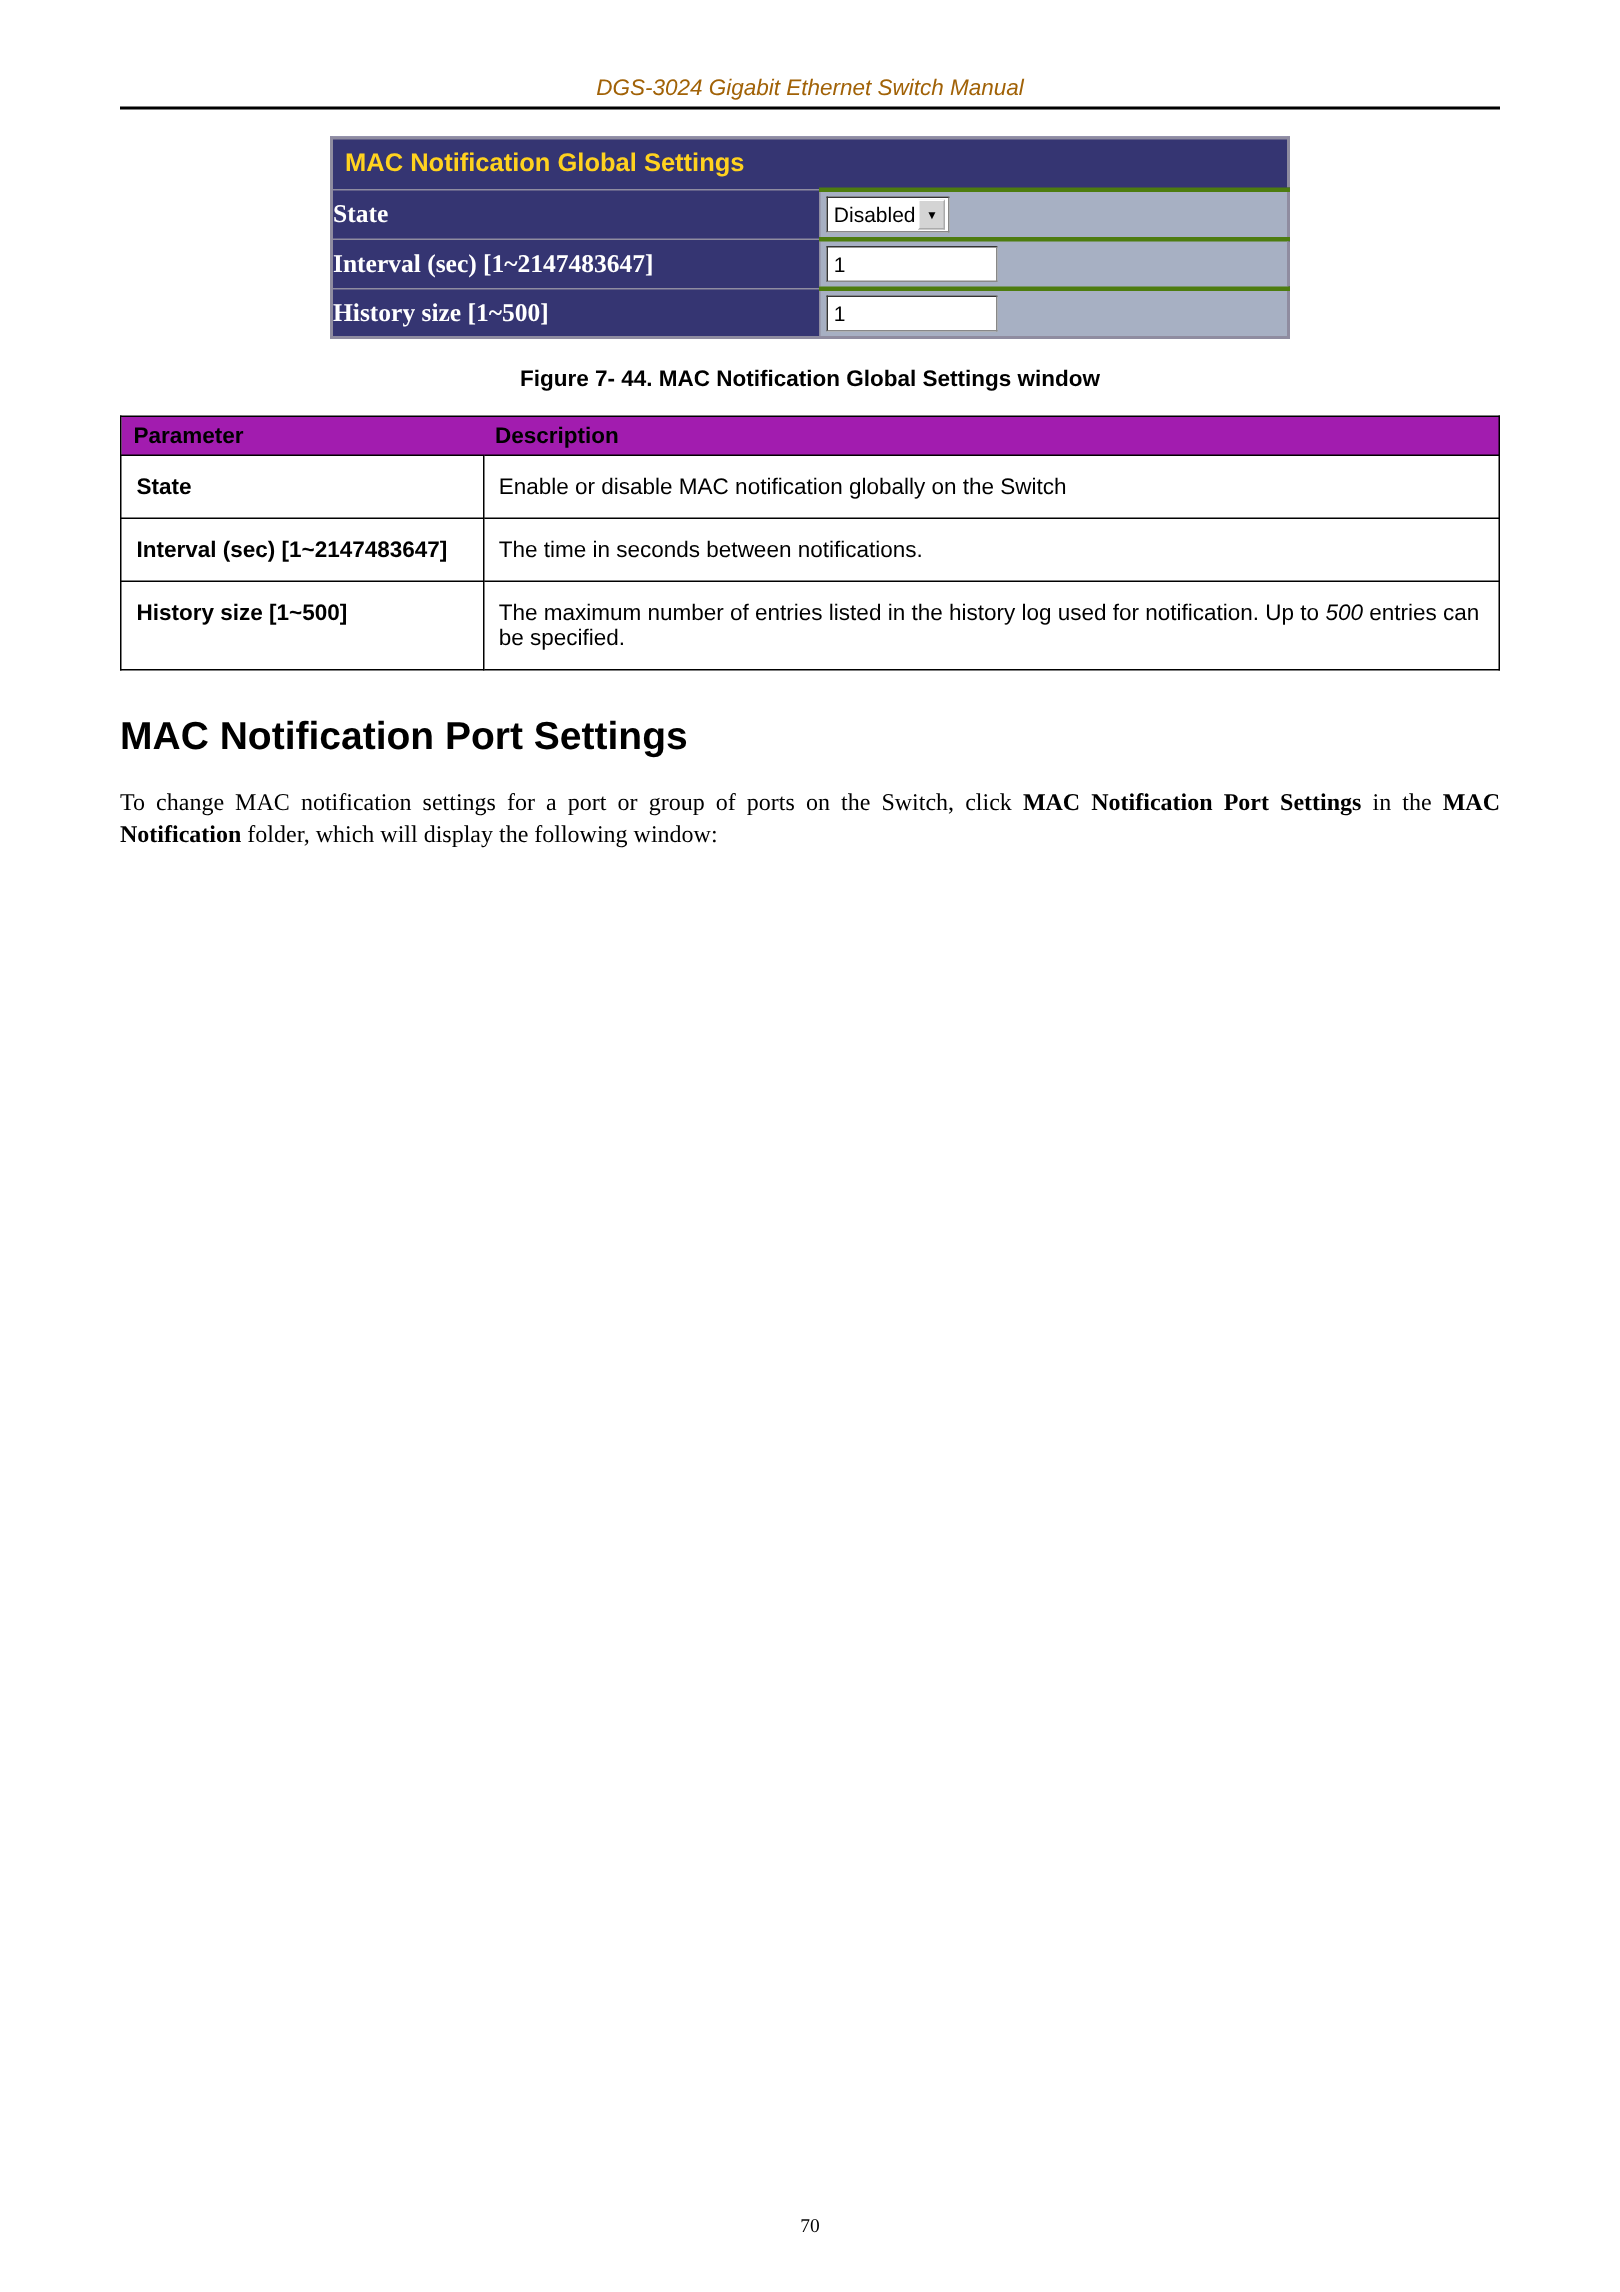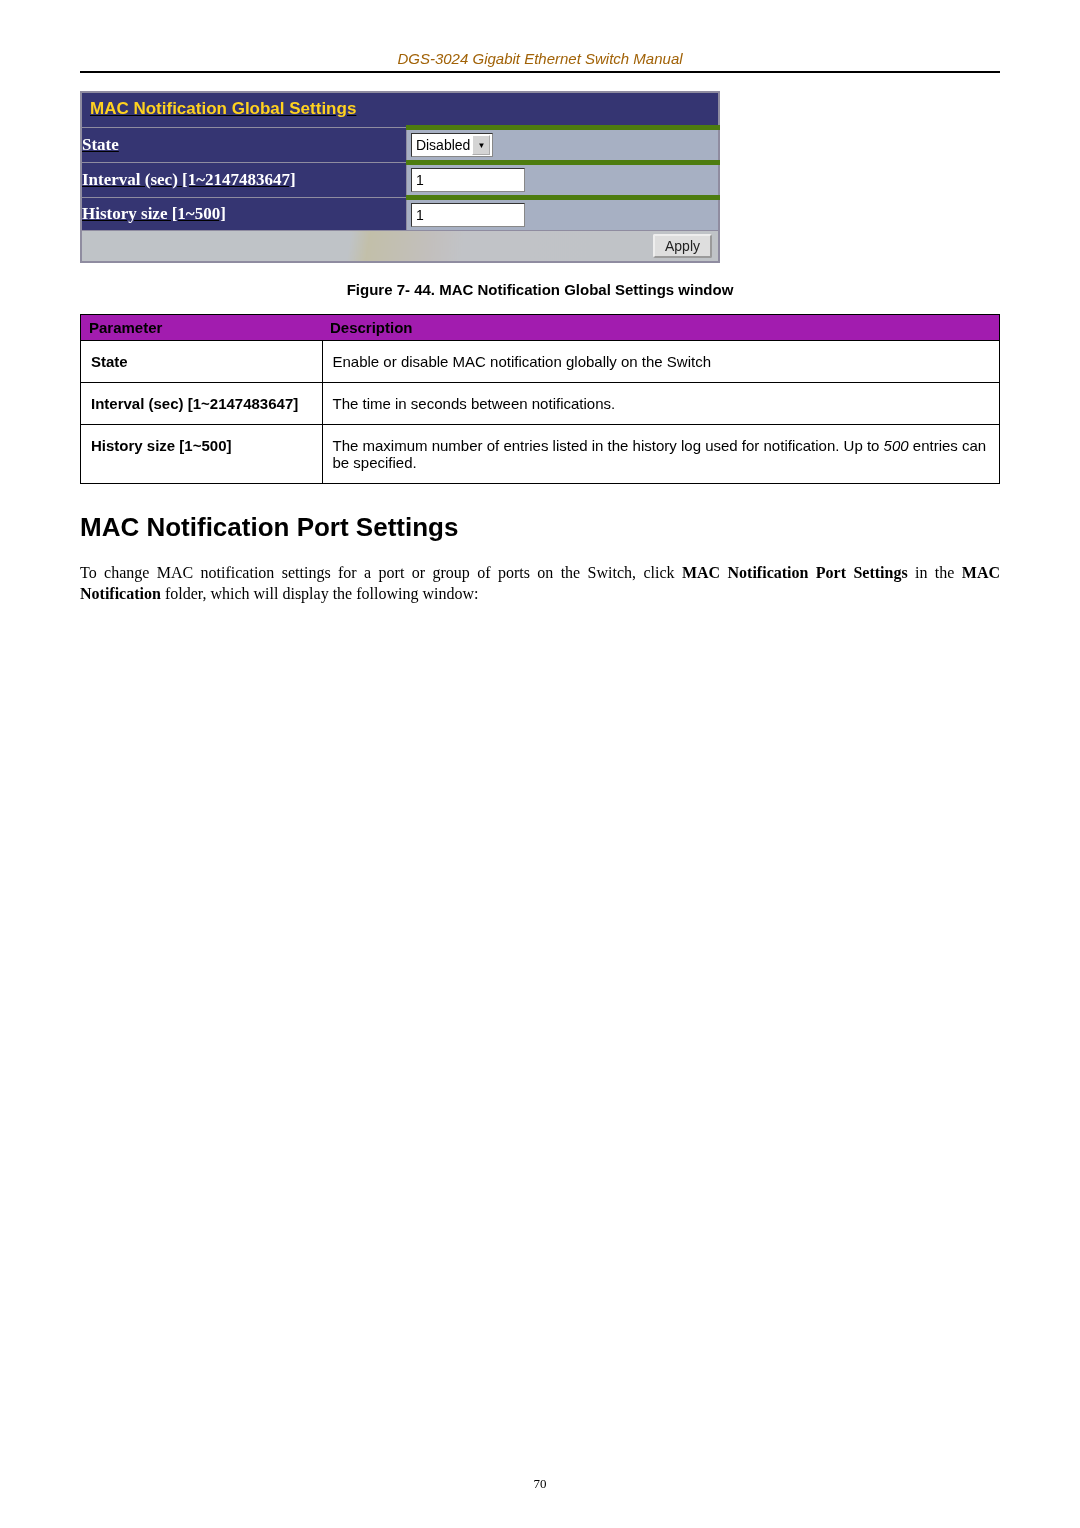--- a/index.html
+++ b/index.html
@@ -24,22 +24,21 @@
     color: #a16207;
     margin-bottom: 4px;
   }
   .hr {
     border: none;
     border-top: 2px solid #000;
     margin: 0 0 18px 0;
   }
   .figure-wrap {
     display: flex;
-    justify-content: flex-start;
-    text-decoration: underline;
+    justify-content: center;
   }
   .settings-table {
     border: 2px solid #8f8ca0;
     border-collapse: collapse;
     width: 640px;
     background: #353572;
   }
   .settings-table td {
     padding: 0;
   }
@@ -58,21 +57,21 @@
     font-family: "Times New Roman", serif;
     font-weight: bold;
     font-size: 17px;
     padding: 6px 8px;
     width: 51%;
     border-top: 1px solid #8f8ca0;
     border-right: 1px solid #8f8ca0;
   }
   .row-input-cell {
     background: #a7b0c3;
-    border-top: 5px solid #4d7c0f;
+    border-top: 3px solid #4d7c0f;
     width: 49%;
     margin-left: 42px;
   }
   .input-wrap {
     display: inline-block;
     padding: 3px 4px;
   }
   .select-box {
     font-family: Arial, sans-serif;
     font-size: 14px;
@@ -218,25 +217,20 @@
         </td>
       </tr>
       <tr>
         <td class="row-label">History size [1~500]</td>
         <td class="row-input-cell">
           <span class="input-wrap">
             <span class="text-input">1</span>
           </span>
         </td>
       </tr>
-      <tr class="apply-row">
-        <td colspan="2">
-          <span class="apply-btn">Apply</span>
-        </td>
-      </tr>
     </tbody>
       </table>
   </div>
 
   <div class="figure-caption">Figure 7- 44. MAC Notification Global Settings window</div>
 
 
   <table class="param-table">
     <tbody>
         <tr class="param-header">

